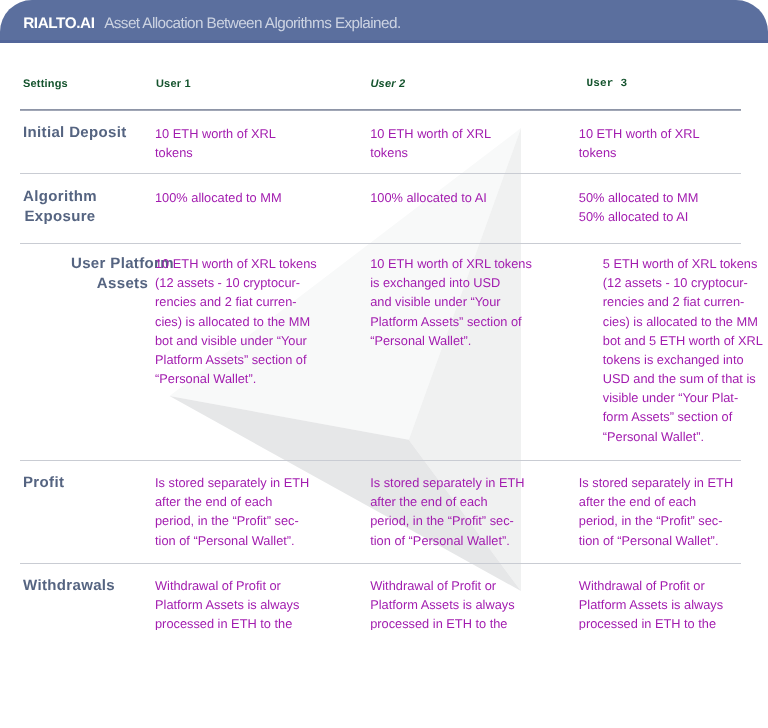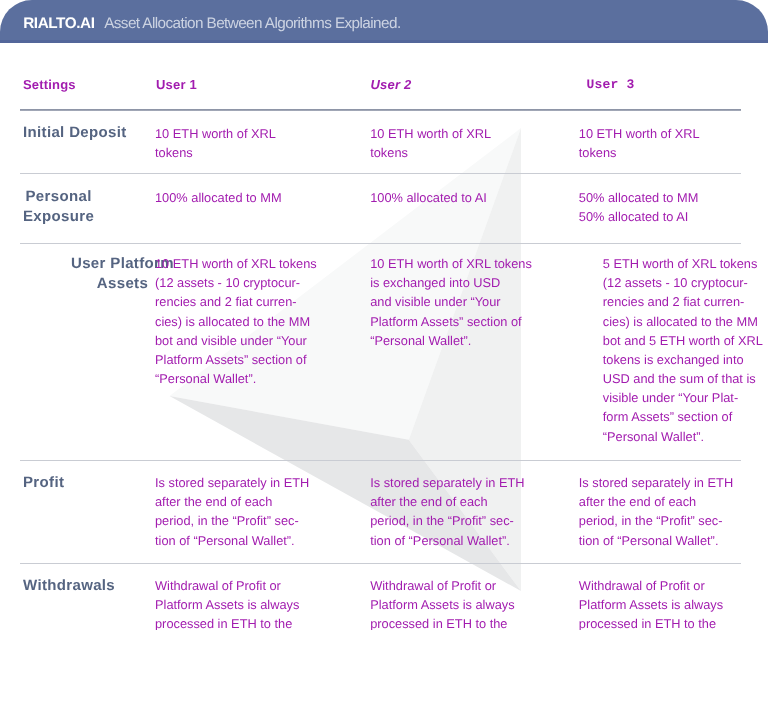--- a/index.html
+++ b/index.html
@@ -12,21 +12,21 @@
   .header-bottom-edge{position:absolute;left:0;top:40px;width:768px;height:3px;background:#53669a;}
   .header-inner2{position:absolute;left:23.2px;top:16.1px;line-height:15.3px;white-space:nowrap;}
   .hdr-brand{font-size:15.3px;font-weight:bold;color:#ffffff;letter-spacing:-0.42px;}
   .hdr-title{font-size:15.3px;font-weight:normal;color:#ccd3e2;margin-left:5.2px;letter-spacing:-0.58px;}
 
   
   .watermark{position:absolute;left:0;top:0;width:768px;height:728px;pointer-events:none;}
 
   
   .table{position:absolute;left:0;top:0;width:768px;}
-  .col-head{position:absolute;font-size:13px;font-weight:bold;color:#a21caf;letter-spacing:0.18px;line-height:15.1px;}
+  .col-head{position:absolute;font-size:11px;font-weight:bold;color:#14532d;letter-spacing:0.18px;line-height:15.1px;}
   .hrule{position:absolute;height:2px;left:20px;width:721px;
          background:linear-gradient(to bottom,#9aa1b0 0%,#858ca0 45%,#b8bdc8 100%);}
   .rrule{position:absolute;height:1.2px;background:#c9ccd3;left:20px;width:721px;}
   .row-label{position:absolute;left:23px;font-size:15px;font-weight:bold;color:#556481;
              line-height:20.1px;white-space:pre;letter-spacing:0.35px;text-align:center;}
   .cell{position:absolute;font-size:12.8px;font-weight:normal;color:#a21caf;
         line-height:19.17px;white-space:pre;}
 
   
   .footer{position:absolute;left:0;top:680px;width:768px;height:48px;background:#5b6f9e;}
@@ -60,21 +60,21 @@
     <div class="col-head" style="left:586.5px;top:76.8px;font-family:Liberation Mono, monospace;">User 3</div>
     <div class="hrule" style="top:108.7px;"></div>
     <div class="row-label" style="top:122.5px;">Initial Deposit</div>
     <div class="cell" style="left:155px;top:123.5px;">10 ETH worth of XRL
 tokens</div>
     <div class="cell" style="left:370.2px;top:123.5px;">10 ETH worth of XRL
 tokens</div>
     <div class="cell" style="left:578.8px;top:123.5px;">10 ETH worth of XRL
 tokens</div>
     <div class="rrule" style="top:173px;"></div>
-    <div class="row-label" style="top:186.5px;">Personal
+    <div class="row-label" style="top:186.5px;">Algorithm
 Exposure</div>
     <div class="cell" style="left:155px;top:188px;">100% allocated to MM</div>
     <div class="cell" style="left:370.2px;top:188px;">100% allocated to AI</div>
     <div class="cell" style="left:578.8px;top:188px;">50% allocated to MM
 50% allocated to AI</div>
     <div class="rrule" style="top:243px;"></div>
     <div class="row-label" style="top:253.5px;margin-left:48px;">User Platform
 Assets</div>
     <div class="cell" style="left:155px;top:254px;">10 ETH worth of XRL tokens
 (12 assets - 10 cryptocur-

